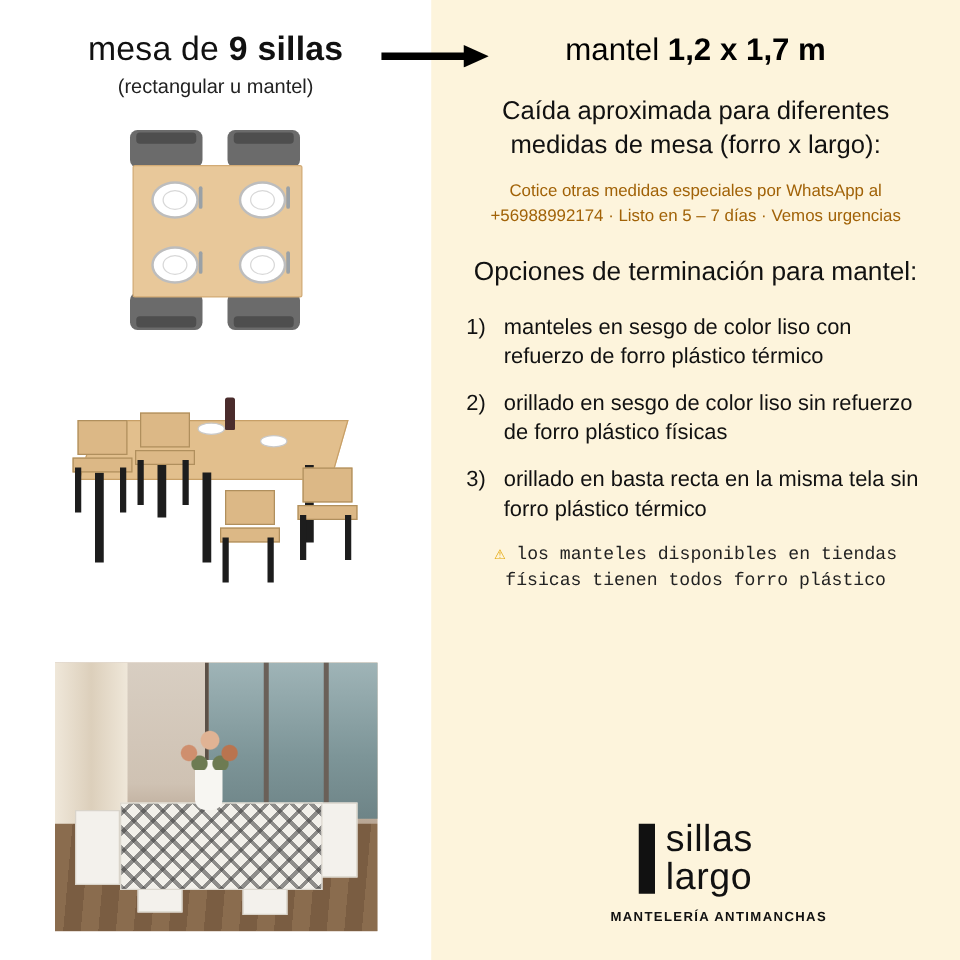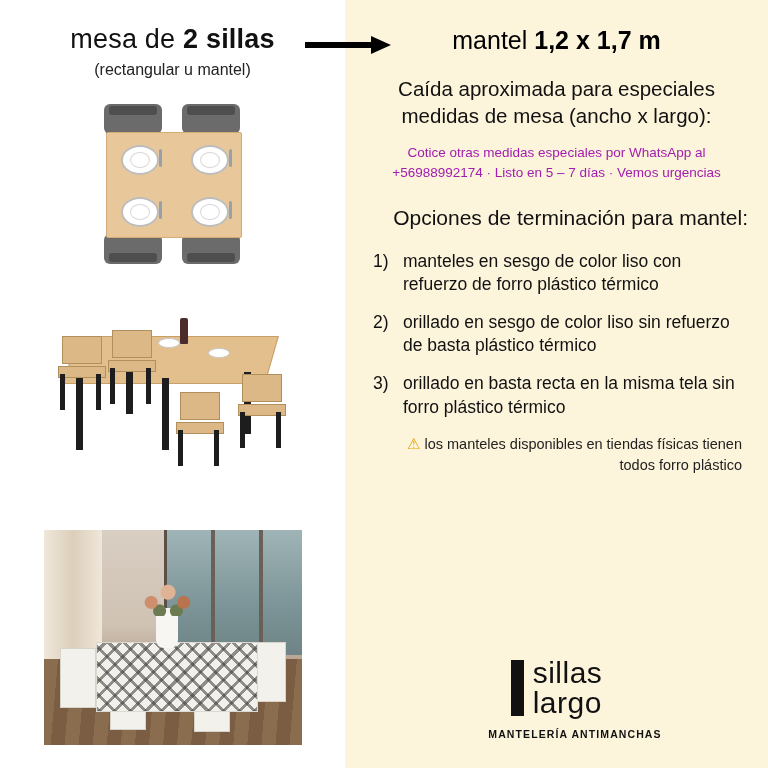--- a/index.html
+++ b/index.html
@@ -289,26 +289,26 @@
     font-size: 18.5px;
     line-height: 1.5;
     color: #111;
   }
 
   .note {
     margin: 14px 18px 0 18px;
     text-align: center;
     font-size: 13.5px;
     line-height: 1.45;
-    color: #a21caf;
+    color: #a16207;
   }
 
   .r-head3 {
     margin: 22px 20px 0 20px;
-    text-align: right;
+    text-align: center;
     font-size: 21px;
     line-height: 1.3;
     color: #111;
   }
 
   .opts {
     margin: 18px 18px 0 28px;
   }
   .opt {
     display: flex;
@@ -318,24 +318,25 @@
     margin-bottom: 14px;
   }
   .opt .num {
     width: 30px;
     flex: 0 0 30px;
   }
   .opt .txt { flex: 1 1 auto; }
 
   .warn {
     margin: 4px 26px 0 26px;
-    text-align: right;
+    text-align: center;
     font-size: 14.5px;
     line-height: 1.4;
     color: #222;
+    font-family: Liberation Mono, monospace;
   }
   .warn .wi { color: #e3a400; font-size: 15px; }
 
   
   .logo {
     position: absolute;
     left: 0; right: 0;
     bottom: 28px;
     text-align: center;
   }
@@ -368,21 +369,21 @@
   }
 </style>
 </head>
 <body>
 
 <div class="page">
 
   <div class="left-panel">
 
     <div class="left-title">
-      <span>mesa de </span><span class="bold">2 sillas</span>
+      <span>mesa de </span><span class="bold">9 sillas</span>
     </div>
     <div class="left-sub">(rectangular u mantel)</div>
 
     <div class="illus1">
       <div class="chair top l">
           <div class="back"></div>
         </div>
       <div class="chair top r">
           <div class="back"></div>
         </div>
@@ -465,35 +466,35 @@
       <div class="ph-flowers"></div>
     </div>
   </div>
 
   <div class="right-panel">
 
     <div class="r-title">
       <span>mantel </span><span class="bold">1,2 x 1,7 m</span>
     </div>
 
-    <div class="r-head2">Caída aproximada para especiales medidas de mesa (ancho x largo):</div>
+    <div class="r-head2">Caída aproximada para diferentes medidas de mesa (forro x largo):</div>
 
 
     <div class="note">Cotice otras medidas especiales por WhatsApp al +56988992174 · Listo en 5 – 7 días · Vemos urgencias</div>
 
     <div class="r-head3">Opciones de terminación para mantel:</div>
 
     <div class="opts">
       <div class="opt">
         <div class="num">1)</div>
         <div class="txt">manteles en sesgo de color liso con refuerzo de forro plástico térmico</div>
       </div>
       <div class="opt">
         <div class="num">2)</div>
-        <div class="txt">orillado en sesgo de color liso sin refuerzo de basta plástico térmico</div>
+        <div class="txt">orillado en sesgo de color liso sin refuerzo de forro plástico físicas</div>
       </div>
       <div class="opt">
         <div class="num">3)</div>
         <div class="txt">orillado en basta recta en la misma tela sin forro plástico térmico</div>
       </div>
     </div>
 
     <div class="warn">
       <span class="wi">⚠</span>
       <span>los manteles disponibles en tiendas físicas tienen todos forro plástico</span>

